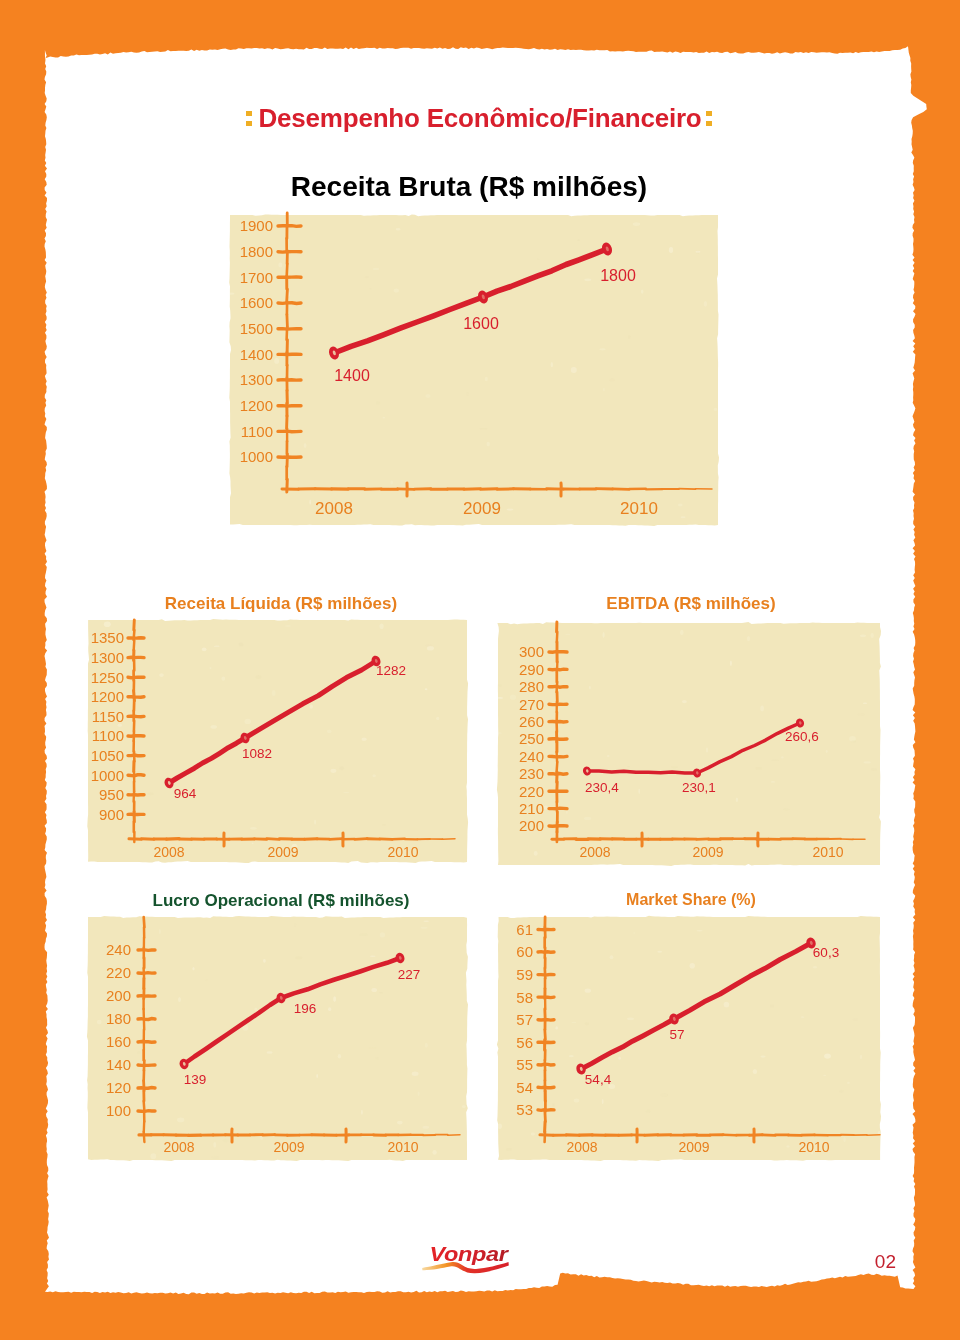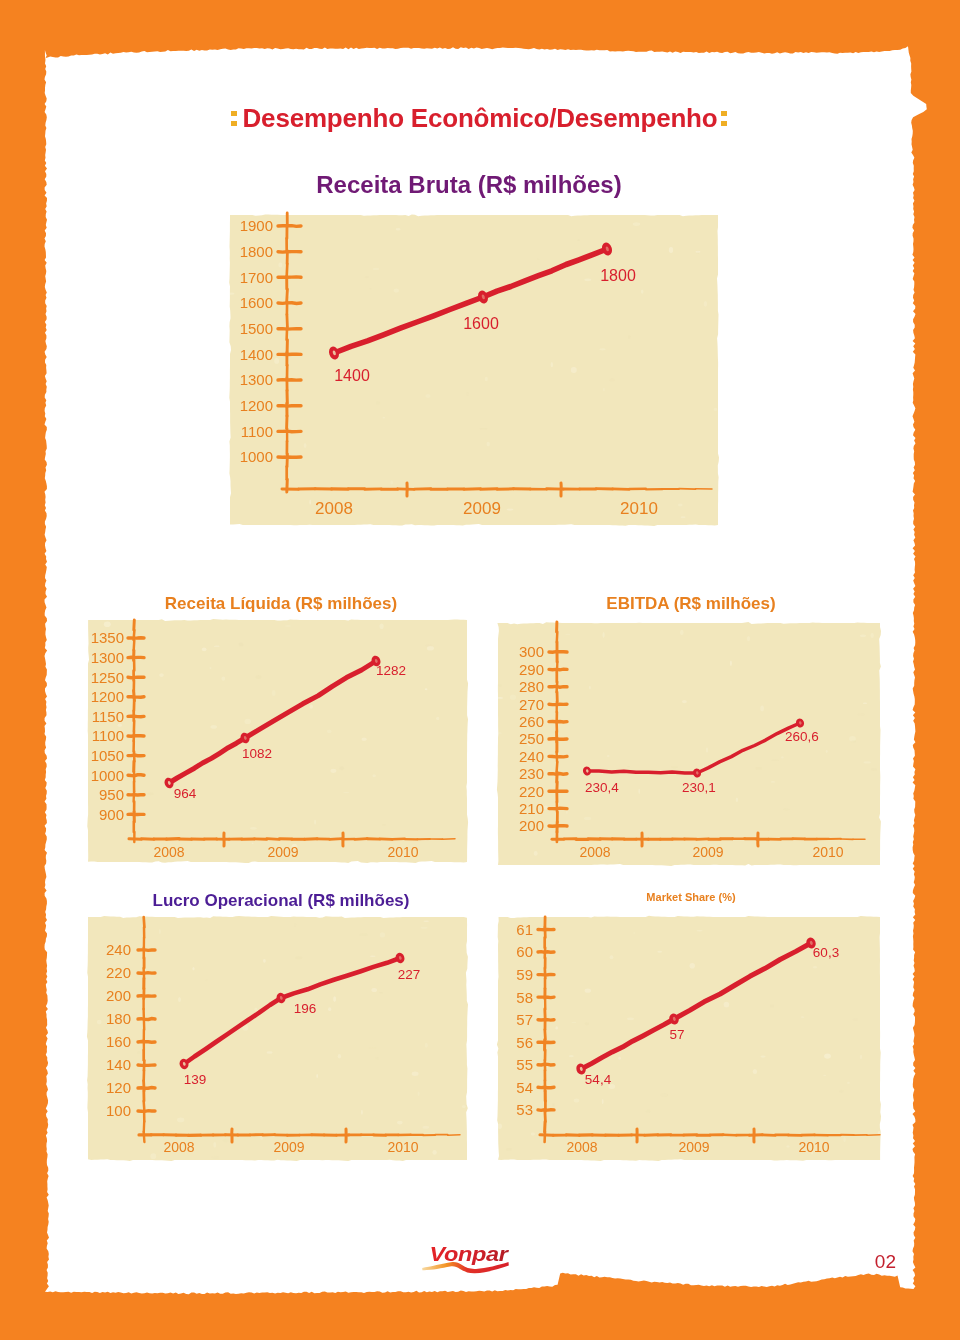--- a/index.html
+++ b/index.html
@@ -23,21 +23,21 @@
 </head>
 <body>
 
 <div class="page">
 
   <svg id="paperSvg" width="960" height="1340">
       <path d="M45.0 58.2L47.6 57.5L50.2 56.5L52.8 57.1L55.5 57.4L58.1 57.5L60.7 55.9L63.3 56.6L65.9 56.8L68.5 56.6L71.2 55.5L73.8 55.6L76.4 54.6L79.0 55.3L81.6 55.0L84.2 55.0L86.8 55.0L89.5 54.7L92.1 54.4L94.7 53.7L97.3 53.8L99.9 54.4L102.5 54.0L105.1 53.3L107.8 54.5L110.4 52.6L113.0 53.8L115.6 53.2L118.2 53.1L120.8 52.7L123.5 52.1L126.1 52.5L128.7 52.3L131.3 51.8L133.9 52.4L136.5 52.8L139.1 52.5L141.8 51.4L144.4 50.9L147.0 52.3L149.6 52.0L152.2 51.7L154.8 51.5L157.5 51.3L160.1 52.1L162.7 51.7L165.3 51.5L167.9 50.0L170.5 51.2L173.1 51.0L175.8 50.9L178.4 50.7L181.0 50.8L183.6 50.8L186.2 51.1L188.8 50.7L191.4 49.4L194.1 50.9L196.7 49.7L199.3 50.8L201.9 50.0L204.5 50.4L207.1 50.6L209.8 49.5L212.4 49.8L215.0 49.4L217.6 50.0L220.2 49.3L222.8 48.8L225.4 48.4L228.1 49.6L230.7 49.9L233.3 49.4L235.9 49.4L238.5 48.2L241.1 48.6L243.8 49.1L246.4 48.2L249.0 48.3L251.6 48.5L254.2 47.9L256.8 48.0L259.4 48.4L262.1 48.3L264.7 49.0L267.3 48.2L269.9 48.5L272.5 49.6L275.1 48.0L277.7 48.6L280.4 49.3L283.0 49.1L285.6 48.4L288.2 48.2L290.8 49.1L293.4 49.2L296.1 48.8L298.7 49.2L301.3 49.2L303.9 49.4L306.5 47.8L309.1 49.1L311.7 49.0L314.4 47.9L317.0 47.9L319.6 48.7L322.2 49.1L324.8 47.6L327.4 49.0L330.1 48.5L332.7 48.6L335.3 48.7L337.9 48.7L340.5 48.5L343.1 48.9L345.7 47.4L348.4 49.2L351.0 47.6L353.6 49.1L356.2 47.7L358.8 48.9L361.4 48.6L364.0 48.3L366.7 47.8L369.3 48.1L371.9 48.0L374.5 47.7L377.1 49.1L379.7 47.8L382.4 48.6L385.0 48.5L387.6 48.0L390.2 48.3L392.8 48.3L395.4 49.0L398.0 48.7L400.7 48.1L403.3 47.7L405.9 47.7L408.5 47.8L411.1 48.7L413.7 48.0L416.4 48.0L419.0 47.9L421.6 48.4L424.2 48.7L426.8 48.2L429.4 48.4L432.0 48.8L434.7 47.7L437.3 48.5L439.9 47.5L442.5 48.8L445.1 48.1L447.7 49.0L450.3 48.8L453.0 47.3L455.6 48.7L458.2 48.9L460.8 47.3L463.4 48.0L466.0 47.5L468.7 48.9L471.3 47.7L473.9 48.6L476.5 47.5L479.1 47.9L481.7 48.9L484.3 48.6L487.0 48.1L489.6 48.5L492.2 49.3L494.8 48.6L497.4 48.0L500.0 47.9L502.7 47.5L505.3 47.7L507.9 47.9L510.5 48.1L513.1 48.0L515.7 47.8L518.3 47.9L521.0 48.2L523.6 48.7L526.2 49.0L528.8 49.2L531.4 48.7L534.0 48.0L536.6 48.9L539.3 49.4L541.9 48.7L544.5 49.6L547.1 49.1L549.7 49.8L552.3 49.5L555.0 48.7L557.6 50.1L560.2 49.3L562.8 49.5L565.4 50.1L568.0 49.3L570.6 50.0L573.3 49.7L575.9 50.1L578.5 49.8L581.1 49.7L583.7 50.3L586.3 50.6L589.0 50.4L591.6 50.2L594.2 50.4L596.8 49.7L599.4 50.2L602.0 50.3L604.6 50.2L607.3 49.9L609.9 51.4L612.5 51.2L615.1 51.5L617.7 51.3L620.3 51.2L622.9 51.4L625.6 51.1L628.2 50.8L630.8 50.9L633.4 51.3L636.0 52.0L638.6 51.8L641.3 51.7L643.9 51.7L646.5 51.8L649.1 50.8L651.7 50.6L654.3 52.1L656.9 51.8L659.6 51.8L662.2 51.5L664.8 52.1L667.4 52.5L670.0 51.6L672.6 52.8L675.3 51.4L677.9 51.9L680.5 53.0L683.1 51.8L685.7 52.0L688.3 52.1L690.9 52.0L693.6 52.4L696.2 52.1L698.8 52.9L701.4 52.8L704.0 52.7L706.6 51.5L709.2 53.0L711.9 51.9L714.5 52.3L717.1 51.8L719.7 52.8L722.3 53.0L724.9 52.0L727.6 51.8L730.2 53.2L732.8 52.7L735.4 52.1L738.0 53.2L740.6 53.5L743.2 53.4L745.9 52.4L748.5 52.0L751.1 52.7L753.7 52.7L756.3 52.6L758.9 52.0L761.6 52.7L764.2 53.4L766.8 53.1L769.4 53.0L772.0 53.7L774.6 53.2L777.2 52.3L779.9 53.4L782.5 52.7L785.1 52.3L787.7 52.7L790.3 53.4L792.9 53.5L795.5 52.0L798.2 52.6L800.8 52.1L803.4 53.1L806.0 52.3L808.6 52.9L811.2 51.9L813.9 52.3L816.5 52.7L819.1 52.5L821.7 52.3L824.3 52.3L826.9 52.6L829.5 52.3L832.2 52.9L834.8 53.4L837.4 53.7L840.0 52.7L842.6 53.1L845.2 52.8L847.9 52.7L850.5 52.5L853.1 53.3L855.7 52.1L858.3 53.0L860.9 52.2L863.5 51.9L866.2 52.1L868.8 52.1L871.4 51.5L874.0 52.3L876.6 51.6L879.2 52.1L881.8 51.6L884.5 51.0L887.1 51.0L889.7 51.1L892.3 50.3L894.9 50.0L897.5 50.1L900.2 49.8L902.8 48.5L905.4 48.0L908.0 46.3L908.8 52.7L909.6 55.4L910.4 58.1L910.3 60.8L911.2 63.5L911.1 66.2L911.2 68.9L911.4 71.5L910.4 74.2L910.7 76.9L911.4 79.6L910.8 82.3L911.3 85.0L911.1 87.7L910.8 90.4L910.8 93.1L913.3 95.8L917.6 98.5L921.9 101.2L926.2 103.9L926.4 106.6L926.8 109.3L923.3 112.0L918.2 114.6L913.1 117.3L911.6 120.0L911.2 122.7L911.9 125.4L912.2 128.1L912.8 130.8L912.7 133.5L912.3 136.2L911.5 138.9L911.7 141.6L911.5 144.3L912.1 147.0L912.7 149.7L911.3 152.4L913.0 155.0L914.4 157.7L913.1 160.4L912.8 163.1L913.8 165.8L913.7 168.5L913.8 171.2L912.8 173.9L914.1 176.6L913.1 179.3L913.5 182.0L912.6 184.7L913.9 187.4L914.6 190.1L913.0 192.8L913.7 195.4L913.1 198.1L914.4 200.8L912.9 203.5L913.5 206.2L913.2 208.9L914.1 211.6L913.3 214.3L914.5 217.0L914.0 219.7L914.4 222.4L912.8 225.1L912.4 227.8L914.1 230.5L912.7 233.2L912.6 235.8L913.5 238.5L913.5 241.2L913.0 243.9L913.3 246.6L913.5 249.3L913.3 252.0L912.4 254.7L914.5 257.4L912.6 260.1L914.6 262.8L912.8 265.5L914.2 268.2L912.7 270.9L914.4 273.6L913.5 276.3L912.7 278.9L914.3 281.6L914.3 284.3L914.1 287.0L913.5 289.7L914.6 292.4L913.2 295.1L913.0 297.8L914.2 300.5L912.8 303.2L915.3 305.9L915.2 308.6L913.0 311.3L915.5 314.0L914.5 316.7L913.1 319.3L913.1 322.0L914.7 324.7L914.7 327.4L913.1 330.1L913.4 332.8L914.3 335.5L914.9 338.2L912.6 340.9L915.3 343.6L913.2 346.3L914.9 349.0L912.8 351.7L915.4 354.4L915.1 357.1L914.9 359.8L914.7 362.4L914.1 365.1L913.3 367.8L915.0 370.5L912.6 373.2L913.5 375.9L914.3 378.6L913.5 381.3L912.9 384.0L913.3 386.7L912.9 389.4L913.3 392.1L913.3 394.8L913.1 397.5L913.3 400.2L912.7 402.8L914.1 405.5L915.4 408.2L914.6 410.9L913.6 413.6L912.5 416.3L913.5 419.0L914.4 421.7L913.0 424.4L913.5 427.1L915.3 429.8L913.7 432.5L913.0 435.2L915.5 437.9L914.1 440.6L915.5 443.2L913.8 445.9L913.4 448.6L914.2 451.3L913.7 454.0L913.7 456.7L913.8 459.4L914.8 462.1L915.0 464.8L913.6 467.5L914.8 470.2L912.9 472.9L914.1 475.6L913.5 478.3L915.1 481.0L913.8 483.6L913.5 486.3L913.1 489.0L912.6 491.7L915.0 494.4L913.1 497.1L913.2 499.8L914.5 502.5L914.0 505.2L914.2 507.9L913.0 510.6L913.7 513.3L913.5 516.0L914.0 518.7L913.2 521.4L913.2 524.1L915.2 526.7L913.4 529.4L914.7 532.1L914.1 534.8L915.3 537.5L913.4 540.2L914.5 542.9L915.1 545.6L912.6 548.3L914.9 551.0L913.1 553.7L915.5 556.4L914.0 559.1L915.0 561.8L915.1 564.5L914.8 567.1L914.6 569.8L915.0 572.5L913.2 575.2L914.8 577.9L913.2 580.6L914.2 583.3L915.4 586.0L913.1 588.7L914.7 591.4L913.4 594.1L915.2 596.8L913.4 599.5L913.4 602.2L915.1 604.9L914.2 607.6L914.0 610.2L912.8 612.9L913.5 615.6L913.9 618.3L913.8 621.0L914.3 623.7L913.4 626.4L914.5 629.1L912.7 631.8L914.1 634.5L914.8 637.2L915.2 639.9L915.3 642.6L915.1 645.3L913.6 648.0L914.5 650.6L913.4 653.3L913.1 656.0L914.0 658.7L913.0 661.4L913.7 664.1L914.2 666.8L915.0 669.5L913.3 672.2L914.2 674.9L915.0 677.6L914.4 680.3L914.2 683.0L914.2 685.7L912.7 688.4L913.1 691.0L913.6 693.7L914.4 696.4L914.8 699.1L914.8 701.8L914.7 704.5L913.4 707.2L912.6 709.9L915.3 712.6L912.9 715.3L914.9 718.0L913.2 720.7L914.7 723.4L915.0 726.1L915.2 728.8L915.4 731.5L914.8 734.1L914.3 736.8L913.9 739.5L915.4 742.2L912.8 744.9L913.2 747.6L914.5 750.3L914.7 753.0L914.9 755.7L913.0 758.4L913.9 761.1L913.4 763.8L913.0 766.5L915.4 769.2L914.4 771.9L914.8 774.5L912.9 777.2L914.6 779.9L912.6 782.6L915.3 785.3L914.8 788.0L914.3 790.7L913.2 793.4L913.8 796.1L913.4 798.8L915.3 801.5L915.2 804.2L915.1 806.9L914.2 809.6L914.4 812.3L915.3 814.9L914.6 817.6L913.9 820.3L914.5 823.0L913.0 825.7L914.1 828.4L914.3 831.1L913.8 833.8L913.2 836.5L913.9 839.2L912.8 841.9L913.3 844.6L912.6 847.3L912.7 850.0L913.2 852.7L914.7 855.4L914.3 858.0L914.1 860.7L912.7 863.4L914.6 866.1L912.8 868.8L914.7 871.5L913.9 874.2L914.8 876.9L914.5 879.6L913.7 882.3L915.1 885.0L913.8 887.7L912.9 890.4L912.8 893.1L915.3 895.8L914.4 898.4L913.1 901.1L914.0 903.8L913.2 906.5L914.9 909.2L914.6 911.9L915.3 914.6L912.9 917.3L915.2 920.0L913.2 922.7L913.8 925.4L913.6 928.1L913.0 930.8L913.5 933.5L912.9 936.2L913.2 938.8L913.4 941.5L913.3 944.2L913.4 946.9L913.1 949.6L915.1 952.3L914.1 955.0L914.1 957.7L913.7 960.4L914.5 963.1L913.5 965.8L914.4 968.5L914.8 971.2L912.6 973.9L914.5 976.6L912.7 979.3L914.1 981.9L913.7 984.6L913.2 987.3L914.5 990.0L913.2 992.7L912.7 995.4L914.4 998.1L913.4 1000.8L912.8 1003.5L912.6 1006.2L914.4 1008.9L914.7 1011.6L913.3 1014.3L915.0 1017.0L915.0 1019.7L914.9 1022.3L914.6 1025.0L912.9 1027.7L913.6 1030.4L914.2 1033.1L914.5 1035.8L913.9 1038.5L913.5 1041.2L914.2 1043.9L912.6 1046.6L913.5 1049.3L913.3 1052.0L913.8 1054.7L914.5 1057.4L915.0 1060.1L913.2 1062.7L913.2 1065.4L915.4 1068.1L913.4 1070.8L915.4 1073.5L914.0 1076.2L913.2 1078.9L913.1 1081.6L912.8 1084.3L912.9 1087.0L914.4 1089.7L913.5 1092.4L913.0 1095.1L913.3 1097.8L913.9 1100.5L912.9 1103.1L913.1 1105.8L913.4 1108.5L915.3 1111.2L912.5 1113.9L914.4 1116.6L915.3 1119.3L915.4 1122.0L912.5 1124.7L913.5 1127.4L913.2 1130.1L912.7 1132.8L913.4 1135.5L913.0 1138.2L915.0 1140.9L912.8 1143.6L915.0 1146.2L912.5 1148.9L913.1 1151.6L915.1 1154.3L914.4 1157.0L914.5 1159.7L914.5 1162.4L914.3 1165.1L914.0 1167.8L914.1 1170.5L914.0 1173.2L912.6 1175.9L914.2 1178.6L913.6 1181.3L915.3 1184.0L914.0 1186.6L915.0 1189.3L915.0 1192.0L914.9 1194.7L913.9 1197.4L914.2 1200.1L914.9 1202.8L915.0 1205.5L913.4 1208.2L914.4 1210.9L913.5 1213.6L913.5 1216.3L915.3 1219.0L914.8 1221.7L913.2 1224.4L915.3 1227.0L914.9 1229.7L913.5 1232.4L913.8 1235.1L915.3 1237.8L913.7 1240.5L914.2 1243.2L914.1 1245.9L913.0 1248.6L912.5 1251.3L914.0 1254.0L913.3 1256.7L913.5 1259.4L912.9 1262.1L914.0 1264.8L915.4 1267.5L912.6 1270.1L914.4 1272.8L915.1 1275.5L913.3 1278.2L914.2 1280.9L912.8 1283.6L915.4 1286.3L913.5 1289.0L908.0 1288.5L905.4 1288.5L902.8 1287.4L900.2 1287.3L897.5 1275.6L894.9 1276.7L892.3 1276.2L889.7 1275.7L887.1 1275.7L884.5 1275.3L881.8 1275.7L879.2 1274.5L876.6 1273.7L874.0 1275.0L871.4 1274.7L868.8 1273.6L866.2 1274.1L863.5 1275.1L860.9 1274.2L858.3 1274.9L855.7 1275.9L853.1 1276.2L850.5 1276.6L847.9 1276.8L845.2 1276.0L842.6 1277.4L840.0 1276.7L837.4 1277.5L834.8 1278.3L832.2 1277.6L829.5 1278.3L826.9 1278.6L824.3 1279.2L821.7 1279.5L819.1 1280.6L816.5 1281.3L813.9 1281.5L811.2 1281.8L808.6 1280.7L806.0 1281.6L803.4 1281.7L800.8 1282.6L798.2 1282.3L795.5 1282.9L792.9 1283.8L790.3 1284.4L787.7 1284.9L785.1 1283.8L782.5 1284.9L779.9 1285.7L777.2 1285.2L774.6 1286.5L772.0 1285.7L769.4 1286.3L766.8 1287.0L764.2 1286.4L761.6 1286.1L758.9 1287.0L756.3 1286.5L753.7 1286.6L751.1 1287.0L748.5 1286.5L745.9 1285.7L743.2 1285.8L740.6 1285.9L738.0 1286.8L735.4 1285.9L732.8 1286.3L730.2 1286.7L727.6 1285.5L724.9 1286.7L722.3 1285.4L719.7 1285.6L717.1 1285.4L714.5 1286.3L711.9 1285.2L709.2 1286.2L706.6 1285.5L704.0 1285.9L701.4 1285.4L698.8 1284.8L696.2 1284.9L693.6 1285.3L690.9 1285.2L688.3 1283.8L685.7 1283.8L683.1 1284.8L680.5 1283.6L677.9 1283.0L675.3 1283.6L672.6 1283.6L670.0 1282.6L667.4 1283.0L664.8 1282.8L662.2 1281.9L659.6 1282.5L656.9 1282.1L654.3 1281.7L651.7 1282.5L649.1 1281.8L646.5 1280.9L643.9 1280.5L641.3 1281.0L638.6 1281.4L636.0 1280.9L633.4 1280.8L630.8 1279.7L628.2 1279.5L625.6 1279.4L622.9 1278.9L620.3 1278.4L617.7 1278.2L615.1 1278.4L612.5 1278.0L609.9 1277.3L607.3 1277.3L604.6 1276.8L602.0 1277.2L599.4 1277.6L596.8 1276.0L594.2 1277.2L591.6 1275.7L589.0 1275.9L586.3 1274.9L583.7 1275.6L581.1 1274.3L578.5 1275.8L575.9 1274.3L573.3 1274.2L570.6 1274.5L568.0 1273.2L565.4 1273.4L562.8 1272.7L560.2 1273.6L557.6 1284.7L555.0 1285.1L552.3 1286.7L549.7 1286.6L547.1 1286.1L544.5 1286.4L541.9 1286.6L539.3 1288.0L536.6 1287.8L534.0 1287.2L531.4 1287.9L528.8 1288.0L526.2 1288.9L523.6 1289.0L521.0 1289.2L518.3 1289.3L515.7 1288.9L513.1 1290.2L510.5 1290.0L507.9 1290.4L505.3 1290.1L502.7 1291.1L500.0 1291.0L497.4 1291.2L494.8 1290.3L492.2 1291.4L489.6 1290.5L487.0 1290.6L484.3 1291.5L481.7 1291.0L479.1 1290.8L476.5 1291.3L473.9 1291.5L471.3 1291.4L468.7 1291.3L466.0 1291.9L463.4 1291.1L460.8 1290.6L458.2 1291.8L455.6 1291.9L453.0 1291.0L450.3 1291.4L447.7 1291.9L445.1 1290.7L442.5 1291.2L439.9 1291.2L437.3 1292.3L434.7 1291.0L432.0 1291.9L429.4 1291.6L426.8 1292.2L424.2 1291.1L421.6 1292.2L419.0 1292.5L416.4 1290.7L413.7 1292.1L411.1 1292.4L408.5 1291.7L405.9 1292.2L403.3 1292.2L400.7 1291.2L398.0 1291.2L395.4 1292.1L392.8 1292.0L390.2 1292.4L387.6 1291.3L385.0 1292.5L382.4 1292.8L379.7 1291.6L377.1 1291.3L374.5 1292.0L371.9 1292.0L369.3 1291.7L366.7 1291.9L364.0 1292.9L361.4 1292.2L358.8 1292.2L356.2 1292.0L353.6 1292.0L351.0 1292.2L348.4 1292.8L345.7 1291.6L343.1 1291.9L340.5 1292.3L337.9 1291.7L335.3 1292.9L332.7 1292.3L330.1 1292.5L327.4 1292.5L324.8 1291.6L322.2 1291.7L319.6 1292.9L317.0 1293.1L314.4 1293.2L311.7 1291.8L309.1 1293.1L306.5 1291.8L303.9 1291.7L301.3 1293.0L298.7 1292.7L296.1 1293.2L293.4 1293.0L290.8 1292.3L288.2 1293.3L285.6 1292.8L283.0 1292.3L280.4 1293.0L277.7 1292.7L275.1 1293.5L272.5 1292.8L269.9 1293.0L267.3 1292.3L264.7 1292.6L262.1 1292.4L259.4 1292.9L256.8 1292.5L254.2 1293.4L251.6 1292.5L249.0 1292.3L246.4 1292.8L243.8 1293.6L241.1 1293.2L238.5 1293.8L235.9 1293.9L233.3 1293.5L230.7 1293.7L228.1 1292.3L225.4 1292.6L222.8 1293.7L220.2 1293.8L217.6 1292.6L215.0 1293.4L212.4 1293.2L209.8 1293.4L207.1 1292.5L204.5 1294.1L201.9 1293.9L199.3 1293.1L196.7 1293.7L194.1 1292.6L191.4 1292.5L188.8 1294.2L186.2 1293.9L183.6 1292.8L181.0 1293.5L178.4 1294.1L175.8 1292.4L173.1 1293.5L170.5 1292.5L167.9 1293.2L165.3 1293.5L162.7 1292.7L160.1 1292.7L157.5 1293.2L154.8 1293.0L152.2 1293.6L149.6 1293.2L147.0 1292.6L144.4 1293.2L141.8 1293.4L139.1 1293.1L136.5 1292.3L133.9 1292.7L131.3 1293.5L128.7 1292.3L126.1 1292.9L123.5 1293.3L120.8 1292.4L118.2 1292.0L115.6 1292.7L113.0 1292.2L110.4 1293.1L107.8 1291.8L105.1 1292.4L102.5 1291.9L99.9 1293.0L97.3 1292.1L94.7 1291.7L92.1 1292.9L89.5 1292.0L86.8 1291.9L84.2 1291.7L81.6 1292.3L79.0 1292.0L76.4 1292.0L73.8 1291.7L71.2 1292.7L68.5 1291.8L65.9 1292.1L63.3 1292.3L60.7 1292.3L58.1 1292.1L55.5 1291.3L52.8 1292.3L50.2 1291.6L47.6 1291.9L45.0 1291.7L48.9 1286.3L46.9 1283.6L48.2 1280.9L47.1 1278.2L47.6 1275.5L47.7 1272.8L46.6 1270.1L47.9 1267.5L47.9 1264.8L47.1 1262.1L49.0 1259.4L48.4 1256.7L48.8 1254.0L48.3 1251.3L46.6 1248.6L46.9 1245.9L47.7 1243.2L46.8 1240.5L49.0 1237.8L48.0 1235.1L47.0 1232.4L47.5 1229.7L47.6 1227.0L48.3 1224.4L48.7 1221.7L48.1 1219.0L48.6 1216.3L48.8 1213.6L47.7 1210.9L48.2 1208.2L48.7 1205.5L48.2 1202.8L47.6 1200.1L46.6 1197.4L48.8 1194.7L47.1 1192.0L47.6 1189.3L47.4 1186.6L47.4 1184.0L47.2 1181.3L47.8 1178.6L48.6 1175.9L47.1 1173.2L48.3 1170.5L48.2 1167.8L47.0 1165.1L46.8 1162.4L46.9 1159.7L47.4 1157.0L47.6 1154.3L46.5 1151.6L46.8 1148.9L46.4 1146.2L46.5 1143.6L47.1 1140.9L46.8 1138.2L45.9 1135.5L47.6 1132.8L46.6 1130.1L47.7 1127.4L48.2 1124.7L47.6 1122.0L47.8 1119.3L46.3 1116.6L46.0 1113.9L47.7 1111.2L45.8 1108.5L47.1 1105.8L47.9 1103.2L48.1 1100.5L47.4 1097.8L46.6 1095.1L46.6 1092.4L48.0 1089.7L47.3 1087.0L46.2 1084.3L46.8 1081.6L46.7 1078.9L46.3 1076.2L47.9 1073.5L47.3 1070.8L45.9 1068.1L47.5 1065.4L48.1 1062.7L47.2 1060.1L47.3 1057.4L45.8 1054.7L46.9 1052.0L46.8 1049.3L47.1 1046.6L45.8 1043.9L46.6 1041.2L47.6 1038.5L46.0 1035.8L48.0 1033.1L47.4 1030.4L46.0 1027.7L47.2 1025.0L47.1 1022.3L47.1 1019.7L46.5 1017.0L46.5 1014.3L45.8 1011.6L47.9 1008.9L45.9 1006.2L47.2 1003.5L47.7 1000.8L47.5 998.1L47.4 995.4L46.2 992.7L46.8 990.0L46.2 987.3L45.8 984.6L47.4 981.9L46.1 979.3L47.3 976.6L46.2 973.9L47.1 971.2L46.6 968.5L47.1 965.8L46.6 963.1L46.3 960.4L46.8 957.7L47.0 955.0L47.1 952.3L44.8 949.6L44.5 946.9L44.7 944.2L45.7 941.5L45.9 938.8L46.9 936.2L47.0 933.5L45.0 930.8L45.7 928.1L46.1 925.4L45.0 922.7L47.0 920.0L45.6 917.3L46.1 914.6L45.2 911.9L46.1 909.2L46.3 906.5L46.9 903.8L46.9 901.1L46.4 898.4L44.7 895.8L44.6 893.1L46.6 890.4L44.6 887.7L45.4 885.0L45.0 882.3L45.4 879.6L46.4 876.9L46.0 874.2L45.4 871.5L44.8 868.8L44.5 866.1L46.1 863.4L46.3 860.7L45.8 858.0L45.9 855.4L47.0 852.7L44.6 850.0L45.3 847.3L45.4 844.6L46.1 841.9L46.8 839.2L46.7 836.5L45.1 833.8L46.0 831.1L46.1 828.4L44.6 825.7L46.9 823.0L46.7 820.3L45.9 817.6L46.5 814.9L44.9 812.3L46.5 809.6L46.6 806.9L46.5 804.2L44.6 801.5L46.4 798.8L46.0 796.1L46.7 793.4L46.8 790.7L45.3 788.0L46.4 785.3L46.7 782.6L44.8 779.9L45.7 777.2L45.7 774.5L46.1 771.9L45.7 769.2L46.7 766.5L46.5 763.8L45.0 761.1L47.0 758.4L46.6 755.7L44.8 753.0L44.6 750.3L46.1 747.6L45.3 744.9L45.2 742.2L45.9 739.5L46.2 736.8L44.5 734.1L45.0 731.4L44.9 728.8L44.5 726.1L46.4 723.4L44.6 720.7L44.6 718.0L46.5 715.3L46.4 712.6L45.9 709.9L46.5 707.2L46.0 704.5L46.4 701.8L45.1 699.1L47.0 696.4L45.8 693.7L45.0 691.0L45.0 688.4L46.9 685.7L46.8 683.0L45.0 680.3L45.7 677.6L46.7 674.9L46.8 672.2L46.9 669.5L45.4 666.8L46.0 664.1L45.6 661.4L45.1 658.7L44.5 656.0L45.3 653.3L47.1 650.6L44.8 648.0L45.4 645.3L45.3 642.6L46.8 639.9L46.0 637.2L45.4 634.5L45.5 631.8L46.0 629.1L45.4 626.4L45.1 623.7L47.0 621.0L46.8 618.3L44.7 615.6L44.7 612.9L45.2 610.2L46.5 607.5L45.6 604.9L44.6 602.2L44.5 599.5L47.0 596.8L45.5 594.1L45.6 591.4L46.6 588.7L45.0 586.0L45.3 583.3L46.4 580.6L45.0 577.9L45.2 575.2L45.9 572.5L46.4 569.8L46.8 567.1L45.2 564.5L47.0 561.8L46.0 559.1L46.2 556.4L44.6 553.7L46.4 551.0L45.5 548.3L45.0 545.6L45.1 542.9L46.5 540.2L45.5 537.5L44.6 534.8L45.2 532.1L45.5 529.4L46.1 526.7L44.9 524.1L44.9 521.4L46.1 518.7L46.7 516.0L46.5 513.3L44.9 510.6L46.0 507.9L44.8 505.2L45.6 502.5L45.2 499.8L45.6 497.1L45.3 494.4L44.5 491.7L46.9 489.0L46.9 486.3L46.4 483.6L45.8 481.0L44.8 478.3L45.2 475.6L45.3 472.9L46.2 470.2L45.5 467.5L46.9 464.8L46.5 462.1L44.7 459.4L45.2 456.7L45.8 454.0L45.5 451.3L46.8 448.6L46.7 445.9L46.4 443.2L46.1 440.6L45.1 437.9L45.4 435.2L45.8 432.5L46.8 429.8L46.8 427.1L44.5 424.4L45.3 421.7L46.4 419.0L44.8 416.3L45.3 413.6L44.6 410.9L44.8 408.2L46.2 405.5L45.4 402.8L46.3 400.2L44.7 397.5L44.9 394.8L46.4 392.1L46.3 389.4L46.8 386.7L45.6 384.0L46.7 381.3L45.6 378.6L44.9 375.9L46.6 373.2L46.4 370.5L46.1 367.8L46.3 365.1L45.0 362.4L45.1 359.8L46.7 357.1L45.3 354.4L44.6 351.7L46.4 349.0L46.8 346.3L45.9 343.6L45.4 340.9L46.4 338.2L46.4 335.5L45.0 332.8L46.7 330.1L45.7 327.4L46.4 324.7L44.9 322.0L46.6 319.3L46.6 316.7L45.5 314.0L46.5 311.3L46.1 308.6L46.7 305.9L45.2 303.2L45.2 300.5L46.5 297.8L45.6 295.1L46.8 292.4L45.6 289.7L44.8 287.0L45.2 284.3L46.1 281.6L45.7 278.9L45.2 276.3L46.0 273.6L46.3 270.9L45.6 268.2L45.2 265.5L46.7 262.8L44.6 260.1L46.0 257.4L45.9 254.7L45.8 252.0L45.3 249.3L44.5 246.6L44.7 243.9L45.8 241.2L44.5 238.5L45.9 235.9L46.0 233.2L44.7 230.5L46.7 227.8L45.8 225.1L46.3 222.4L47.0 219.7L45.7 217.0L45.8 214.3L46.6 211.6L45.2 208.9L46.7 206.2L46.1 203.5L46.9 200.8L47.0 198.1L44.6 195.4L46.5 192.8L44.7 190.1L44.6 187.4L46.7 184.7L46.3 182.0L44.7 179.3L46.3 176.6L46.3 173.9L45.0 171.2L47.0 168.5L44.9 165.8L46.3 163.1L44.8 160.4L45.5 157.7L45.2 155.0L45.6 152.4L46.0 149.7L45.2 147.0L46.3 144.3L46.1 141.6L45.8 138.9L45.0 136.2L45.3 133.5L45.5 130.8L46.4 128.1L45.3 125.4L45.6 122.7L46.4 120.0L46.8 117.3L46.3 114.6L44.6 112.0L45.5 109.3L46.3 106.6L44.6 103.9L46.3 101.2L46.7 98.5L45.6 95.8L44.7 93.1L45.0 90.4L45.0 87.7L45.3 85.0L46.1 82.3L44.5 79.6L44.9 76.9L46.1 74.2L46.3 71.5L45.2 68.9L46.2 66.2L45.0 63.5L45.4 60.8L45.5 58.1L46.7 55.4L45.7 52.7L44.9 50.0Z" fill="#ffffff"></path>
     </svg>
 
   <div class="title">
-    <span class="sqcolon"><i></i><i></i></span><span>Desempenho Econômico/Desempenho</span><span class="sqcolon"><i></i><i></i></span>
+    <span class="sqcolon"><i></i><i></i></span><span>Desempenho Econômico/Financeiro</span><span class="sqcolon"><i></i><i></i></span>
   </div>
 
   <div id="charts">
       <div class="panel" style="position: absolute; left: 0px; top: 0px; width: 960px; height: 1340px;">
         <svg width="502" height="324" style="position:absolute;left:223px;top:208px">
           <path d="M7 7L10.2 7.0L13.4 7.0L16.6 7.0L19.8 7.0L22.9 7.0L26.1 7.0L29.3 7.0L32.5 7.7L35.7 7.5L38.9 7.3L42.1 6.4L45.3 6.6L48.5 6.7L51.7 6.8L54.8 6.8L58.0 6.9L61.2 6.9L64.4 6.9L67.6 7.0L70.8 7.0L74.0 7.0L77.2 7.0L80.4 7.0L83.5 7.0L86.7 7.0L89.9 7.0L93.1 7.0L96.3 7.0L99.5 7.0L102.7 7.0L105.9 7.0L109.1 7.0L112.3 7.0L115.4 7.0L118.6 7.0L121.8 7.0L125.0 7.0L128.2 7.0L131.4 7.0L134.6 6.9L137.8 6.9L141.0 7.8L144.2 7.6L147.3 7.4L150.5 7.3L153.7 7.2L156.9 7.1L160.1 7.1L163.3 7.1L166.5 7.0L169.7 7.0L172.9 7.0L176.0 7.3L179.2 7.2L182.4 7.1L185.6 7.9L188.8 6.5L192.0 6.7L195.2 8.2L198.4 7.8L201.6 7.6L204.8 7.4L207.9 7.3L211.1 7.2L214.3 7.1L217.5 7.1L220.7 7.1L223.9 7.0L227.1 7.0L230.3 7.0L233.5 7.0L236.6 7.0L239.8 7.0L243.0 7.0L246.2 7.0L249.4 7.0L252.6 7.0L255.8 7.0L259.0 7.0L262.2 7.1L265.4 7.0L268.5 7.0L271.7 7.0L274.9 7.0L278.1 7.0L281.3 7.0L284.5 7.0L287.7 7.0L290.9 7.0L294.1 7.0L297.2 7.0L300.4 7.0L303.6 7.0L306.8 7.0L310.0 7.0L313.2 7.0L316.4 7.0L319.6 7.0L322.8 7.0L326.0 7.0L329.1 7.0L332.3 7.0L335.5 7.0L338.7 7.0L341.9 7.0L345.1 7.0L348.3 8.2L351.5 7.8L354.7 7.6L357.8 7.4L361.0 7.3L364.2 7.2L367.4 7.1L370.6 7.1L373.8 7.1L377.0 7.0L380.2 7.0L383.4 7.0L386.6 7.0L389.7 7.0L392.9 7.0L396.1 7.0L399.3 7.0L402.5 7.0L405.7 7.0L408.9 7.0L412.1 7.0L415.3 7.0L418.5 7.0L421.6 7.0L424.8 7.3L428.0 7.5L431.2 7.4L434.4 6.9L437.6 6.9L440.8 6.9L444.0 7.0L447.2 7.0L450.3 7.0L453.5 7.0L456.7 7.0L459.9 8.2L463.1 7.8L466.3 7.6L469.5 7.4L472.7 7.3L475.9 7.2L479.1 7.1L482.2 7.1L485.4 7.1L488.6 7.0L491.8 7.1L495.0 7.1L495.0 11.0L495.0 14.9L495.0 18.9L494.5 22.9L494.7 26.9L494.8 30.8L494.8 34.8L494.9 38.8L494.9 42.8L494.9 46.7L495.0 50.7L495.0 54.7L495.0 58.7L495.0 62.6L495.0 66.6L494.0 70.6L494.3 74.6L494.5 78.5L494.6 82.5L494.8 86.5L494.8 90.5L494.9 94.4L494.9 98.4L494.9 102.4L495.5 106.4L495.4 110.3L495.3 114.3L495.2 118.3L495.1 122.3L495.1 126.2L494.1 130.2L494.4 134.2L494.6 138.2L494.7 142.1L494.8 146.1L494.9 150.1L495.1 154.1L495.1 158.0L495.0 162.0L495.0 166.0L495.0 169.9L495.0 173.9L495.0 177.9L495.0 181.9L495.0 185.8L495.0 189.8L495.0 193.8L495.0 197.8L495.0 201.7L495.0 205.7L495.0 209.7L495.0 213.7L495.0 217.6L495.0 221.6L495.0 225.6L495.0 229.6L495.0 233.5L495.0 237.5L495.0 241.5L495.0 245.5L496.0 249.4L495.7 253.4L494.8 257.4L494.9 261.4L494.9 265.3L495.6 269.3L495.3 273.3L495.2 277.3L495.2 281.2L495.1 285.2L495.1 289.2L495.1 293.2L495.0 297.1L495.0 301.1L495.0 305.1L495.0 309.1L495.0 313.0L495.0 317.0L491.8 317.4L488.6 317.3L485.4 317.2L482.2 317.1L479.1 316.9L475.9 317.0L472.7 316.6L469.5 316.7L466.3 316.8L463.1 316.9L459.9 316.9L456.7 316.9L453.5 317.0L450.3 317.0L447.2 317.0L444.0 317.0L440.8 317.0L437.6 317.0L434.4 317.0L431.2 318.1L428.0 317.7L424.8 317.5L421.6 317.4L418.5 317.3L415.3 317.2L412.1 317.1L408.9 317.1L405.7 317.1L402.5 317.8L399.3 317.5L396.1 317.4L392.9 317.3L389.7 317.2L386.6 317.1L383.4 317.1L380.2 317.1L377.0 317.0L373.8 317.0L370.6 317.0L367.4 317.0L364.2 317.0L361.0 317.0L357.8 317.0L354.7 317.0L351.5 317.0L348.3 316.3L345.1 316.5L341.9 316.7L338.7 316.8L335.5 316.8L332.3 316.9L329.1 316.9L326.0 316.9L322.8 317.0L319.6 317.0L316.4 317.0L313.2 317.0L310.0 317.0L306.8 317.0L303.6 317.0L300.4 317.0L297.2 317.0L294.1 317.0L290.9 317.0L287.7 317.0L284.5 317.0L281.3 317.0L278.1 317.0L274.9 317.0L271.7 317.0L268.5 317.0L265.4 317.0L262.2 317.0L259.0 317.0L255.8 316.1L252.6 316.3L249.4 316.5L246.2 316.7L243.0 316.8L239.8 317.4L236.6 317.3L233.5 317.2L230.3 317.1L227.1 317.1L223.9 317.1L220.7 317.0L217.5 317.0L214.3 317.0L211.1 317.6L207.9 317.4L204.8 317.3L201.6 317.2L198.4 317.1L195.2 317.1L192.0 317.2L188.8 316.2L185.6 316.4L182.4 316.6L179.2 317.6L176.0 317.4L172.9 317.3L169.7 317.2L166.5 317.1L163.3 317.1L160.1 317.1L156.9 317.0L153.7 317.0L150.5 317.0L147.3 316.2L144.2 316.4L141.0 316.6L137.8 316.7L134.6 316.8L131.4 316.9L128.2 316.9L125.0 316.9L121.8 317.0L118.6 317.0L115.4 317.0L112.3 317.0L109.1 317.0L105.9 317.0L102.7 317.0L99.5 317.0L96.3 317.0L93.1 317.0L89.9 317.0L86.7 316.8L83.5 316.9L80.4 316.9L77.2 316.9L74.0 317.3L70.8 317.2L67.6 317.1L64.4 317.1L61.2 317.1L58.0 316.9L54.8 316.9L51.7 316.9L48.5 317.0L45.3 317.0L42.1 317.0L38.9 317.0L35.7 317.0L32.5 317.0L29.3 317.0L26.1 317.0L22.9 317.0L19.8 317.0L16.6 315.9L13.4 316.2L10.2 316.5L7.0 316.6L7.0 313.0L7.0 309.1L7.0 305.1L7.0 301.1L7.0 297.1L7.0 293.2L7.0 289.2L8.0 285.2L7.7 281.2L7.5 277.3L7.5 273.3L7.1 269.3L6.4 265.3L6.6 261.4L6.7 257.4L6.8 253.4L6.9 249.4L6.9 245.5L6.8 241.5L6.8 237.5L6.4 233.5L7.6 229.6L7.4 225.6L7.3 221.6L7.2 217.6L7.1 213.7L7.1 209.7L7.1 205.7L7.0 201.7L7.0 197.8L7.0 193.8L6.3 189.8L6.5 185.8L6.7 181.9L6.8 177.9L6.8 173.9L6.9 169.9L6.9 166.0L6.9 162.0L7.0 158.0L7.0 154.1L7.0 150.1L7.0 146.1L8.0 142.1L7.7 138.2L6.4 134.2L6.5 130.2L6.6 126.2L6.7 122.3L6.4 118.3L6.6 114.3L7.5 110.3L7.4 106.4L7.2 102.4L6.7 98.4L6.8 94.4L6.9 90.5L6.9 86.5L6.9 82.5L7.0 78.5L6.2 74.6L6.5 70.6L6.6 66.6L6.7 62.6L6.8 58.7L6.9 54.7L6.7 50.7L6.8 46.7L6.8 42.8L6.5 38.8L6.6 34.8L6.7 30.8L6.8 26.9L6.9 22.9L6.9 18.9L6.9 14.9L7.0 11.0L7.0 7.0Z" fill="#F2E7BC"></path>
           <clipPath id="clip0">
             <path d="M7 7L10.2 7.0L13.4 7.0L16.6 7.0L19.8 7.0L22.9 7.0L26.1 7.0L29.3 7.0L32.5 7.7L35.7 7.5L38.9 7.3L42.1 6.4L45.3 6.6L48.5 6.7L51.7 6.8L54.8 6.8L58.0 6.9L61.2 6.9L64.4 6.9L67.6 7.0L70.8 7.0L74.0 7.0L77.2 7.0L80.4 7.0L83.5 7.0L86.7 7.0L89.9 7.0L93.1 7.0L96.3 7.0L99.5 7.0L102.7 7.0L105.9 7.0L109.1 7.0L112.3 7.0L115.4 7.0L118.6 7.0L121.8 7.0L125.0 7.0L128.2 7.0L131.4 7.0L134.6 6.9L137.8 6.9L141.0 7.8L144.2 7.6L147.3 7.4L150.5 7.3L153.7 7.2L156.9 7.1L160.1 7.1L163.3 7.1L166.5 7.0L169.7 7.0L172.9 7.0L176.0 7.3L179.2 7.2L182.4 7.1L185.6 7.9L188.8 6.5L192.0 6.7L195.2 8.2L198.4 7.8L201.6 7.6L204.8 7.4L207.9 7.3L211.1 7.2L214.3 7.1L217.5 7.1L220.7 7.1L223.9 7.0L227.1 7.0L230.3 7.0L233.5 7.0L236.6 7.0L239.8 7.0L243.0 7.0L246.2 7.0L249.4 7.0L252.6 7.0L255.8 7.0L259.0 7.0L262.2 7.1L265.4 7.0L268.5 7.0L271.7 7.0L274.9 7.0L278.1 7.0L281.3 7.0L284.5 7.0L287.7 7.0L290.9 7.0L294.1 7.0L297.2 7.0L300.4 7.0L303.6 7.0L306.8 7.0L310.0 7.0L313.2 7.0L316.4 7.0L319.6 7.0L322.8 7.0L326.0 7.0L329.1 7.0L332.3 7.0L335.5 7.0L338.7 7.0L341.9 7.0L345.1 7.0L348.3 8.2L351.5 7.8L354.7 7.6L357.8 7.4L361.0 7.3L364.2 7.2L367.4 7.1L370.6 7.1L373.8 7.1L377.0 7.0L380.2 7.0L383.4 7.0L386.6 7.0L389.7 7.0L392.9 7.0L396.1 7.0L399.3 7.0L402.5 7.0L405.7 7.0L408.9 7.0L412.1 7.0L415.3 7.0L418.5 7.0L421.6 7.0L424.8 7.3L428.0 7.5L431.2 7.4L434.4 6.9L437.6 6.9L440.8 6.9L444.0 7.0L447.2 7.0L450.3 7.0L453.5 7.0L456.7 7.0L459.9 8.2L463.1 7.8L466.3 7.6L469.5 7.4L472.7 7.3L475.9 7.2L479.1 7.1L482.2 7.1L485.4 7.1L488.6 7.0L491.8 7.1L495.0 7.1L495.0 11.0L495.0 14.9L495.0 18.9L494.5 22.9L494.7 26.9L494.8 30.8L494.8 34.8L494.9 38.8L494.9 42.8L494.9 46.7L495.0 50.7L495.0 54.7L495.0 58.7L495.0 62.6L495.0 66.6L494.0 70.6L494.3 74.6L494.5 78.5L494.6 82.5L494.8 86.5L494.8 90.5L494.9 94.4L494.9 98.4L494.9 102.4L495.5 106.4L495.4 110.3L495.3 114.3L495.2 118.3L495.1 122.3L495.1 126.2L494.1 130.2L494.4 134.2L494.6 138.2L494.7 142.1L494.8 146.1L494.9 150.1L495.1 154.1L495.1 158.0L495.0 162.0L495.0 166.0L495.0 169.9L495.0 173.9L495.0 177.9L495.0 181.9L495.0 185.8L495.0 189.8L495.0 193.8L495.0 197.8L495.0 201.7L495.0 205.7L495.0 209.7L495.0 213.7L495.0 217.6L495.0 221.6L495.0 225.6L495.0 229.6L495.0 233.5L495.0 237.5L495.0 241.5L495.0 245.5L496.0 249.4L495.7 253.4L494.8 257.4L494.9 261.4L494.9 265.3L495.6 269.3L495.3 273.3L495.2 277.3L495.2 281.2L495.1 285.2L495.1 289.2L495.1 293.2L495.0 297.1L495.0 301.1L495.0 305.1L495.0 309.1L495.0 313.0L495.0 317.0L491.8 317.4L488.6 317.3L485.4 317.2L482.2 317.1L479.1 316.9L475.9 317.0L472.7 316.6L469.5 316.7L466.3 316.8L463.1 316.9L459.9 316.9L456.7 316.9L453.5 317.0L450.3 317.0L447.2 317.0L444.0 317.0L440.8 317.0L437.6 317.0L434.4 317.0L431.2 318.1L428.0 317.7L424.8 317.5L421.6 317.4L418.5 317.3L415.3 317.2L412.1 317.1L408.9 317.1L405.7 317.1L402.5 317.8L399.3 317.5L396.1 317.4L392.9 317.3L389.7 317.2L386.6 317.1L383.4 317.1L380.2 317.1L377.0 317.0L373.8 317.0L370.6 317.0L367.4 317.0L364.2 317.0L361.0 317.0L357.8 317.0L354.7 317.0L351.5 317.0L348.3 316.3L345.1 316.5L341.9 316.7L338.7 316.8L335.5 316.8L332.3 316.9L329.1 316.9L326.0 316.9L322.8 317.0L319.6 317.0L316.4 317.0L313.2 317.0L310.0 317.0L306.8 317.0L303.6 317.0L300.4 317.0L297.2 317.0L294.1 317.0L290.9 317.0L287.7 317.0L284.5 317.0L281.3 317.0L278.1 317.0L274.9 317.0L271.7 317.0L268.5 317.0L265.4 317.0L262.2 317.0L259.0 317.0L255.8 316.1L252.6 316.3L249.4 316.5L246.2 316.7L243.0 316.8L239.8 317.4L236.6 317.3L233.5 317.2L230.3 317.1L227.1 317.1L223.9 317.1L220.7 317.0L217.5 317.0L214.3 317.0L211.1 317.6L207.9 317.4L204.8 317.3L201.6 317.2L198.4 317.1L195.2 317.1L192.0 317.2L188.8 316.2L185.6 316.4L182.4 316.6L179.2 317.6L176.0 317.4L172.9 317.3L169.7 317.2L166.5 317.1L163.3 317.1L160.1 317.1L156.9 317.0L153.7 317.0L150.5 317.0L147.3 316.2L144.2 316.4L141.0 316.6L137.8 316.7L134.6 316.8L131.4 316.9L128.2 316.9L125.0 316.9L121.8 317.0L118.6 317.0L115.4 317.0L112.3 317.0L109.1 317.0L105.9 317.0L102.7 317.0L99.5 317.0L96.3 317.0L93.1 317.0L89.9 317.0L86.7 316.8L83.5 316.9L80.4 316.9L77.2 316.9L74.0 317.3L70.8 317.2L67.6 317.1L64.4 317.1L61.2 317.1L58.0 316.9L54.8 316.9L51.7 316.9L48.5 317.0L45.3 317.0L42.1 317.0L38.9 317.0L35.7 317.0L32.5 317.0L29.3 317.0L26.1 317.0L22.9 317.0L19.8 317.0L16.6 315.9L13.4 316.2L10.2 316.5L7.0 316.6L7.0 313.0L7.0 309.1L7.0 305.1L7.0 301.1L7.0 297.1L7.0 293.2L7.0 289.2L8.0 285.2L7.7 281.2L7.5 277.3L7.5 273.3L7.1 269.3L6.4 265.3L6.6 261.4L6.7 257.4L6.8 253.4L6.9 249.4L6.9 245.5L6.8 241.5L6.8 237.5L6.4 233.5L7.6 229.6L7.4 225.6L7.3 221.6L7.2 217.6L7.1 213.7L7.1 209.7L7.1 205.7L7.0 201.7L7.0 197.8L7.0 193.8L6.3 189.8L6.5 185.8L6.7 181.9L6.8 177.9L6.8 173.9L6.9 169.9L6.9 166.0L6.9 162.0L7.0 158.0L7.0 154.1L7.0 150.1L7.0 146.1L8.0 142.1L7.7 138.2L6.4 134.2L6.5 130.2L6.6 126.2L6.7 122.3L6.4 118.3L6.6 114.3L7.5 110.3L7.4 106.4L7.2 102.4L6.7 98.4L6.8 94.4L6.9 90.5L6.9 86.5L6.9 82.5L7.0 78.5L6.2 74.6L6.5 70.6L6.6 66.6L6.7 62.6L6.8 58.7L6.9 54.7L6.7 50.7L6.8 46.7L6.8 42.8L6.5 38.8L6.6 34.8L6.7 30.8L6.8 26.9L6.9 22.9L6.9 18.9L6.9 14.9L7.0 11.0L7.0 7.0Z"></path>
           </clipPath>
           <g clip-path="url(#clip0)">
@@ -76,21 +76,21 @@
             <ellipse cx="147.8" cy="80.8" rx="1.4" ry="0.6" fill="#E8DDAE" opacity="0.16"></ellipse>
             <ellipse cx="155.1" cy="195.0" rx="2.1" ry="1.7" fill="#E8DDAE" opacity="0.12"></ellipse>
             <ellipse cx="474.9" cy="44.3" rx="1.6" ry="1.6" fill="#E8DDAE" opacity="0.09"></ellipse>
             <ellipse cx="406.2" cy="129.0" rx="1.3" ry="1.9" fill="#E8DDAE" opacity="0.19"></ellipse>
             <ellipse cx="389.0" cy="171.9" rx="2.9" ry="1.4" fill="#E8DDAE" opacity="0.15"></ellipse>
             <ellipse cx="244.5" cy="186.1" rx="1.6" ry="1.8" fill="#E8DDAE" opacity="0.09"></ellipse>
             <ellipse cx="355.7" cy="32.2" rx="1.4" ry="0.9" fill="#E8DDAE" opacity="0.20"></ellipse>
             <ellipse cx="260.5" cy="220.7" rx="4.0" ry="0.8" fill="#E8DDAE" opacity="0.17"></ellipse>
           </g>
         </svg>
-        <div class="chtitle" style="left: 209px; top: 171px; width: 520px; font-size: 24px; color: #701a75;">Receita Bruta (R$ milhões)</div>
+        <div class="chtitle" style="left: 209px; top: 171px; width: 520px; font-size: 28px; color: #000000;">Receita Bruta (R$ milhões)</div>
         <svg width="960" height="1340" style="position:absolute;left:0;top:0;pointer-events:none">
           <g>
             <path d="M287.2 213.0L287.3 225.7" stroke="#F08423" stroke-width="2.80" fill="none" stroke-linecap="round"></path>
             <path d="M287.0 225.7L286.9 238.4" stroke="#F08423" stroke-width="2.81" fill="none" stroke-linecap="round"></path>
             <path d="M286.6 238.4L286.7 251.0" stroke="#F08423" stroke-width="2.68" fill="none" stroke-linecap="round"></path>
             <path d="M287.4 251.0L287.1 263.7" stroke="#F08423" stroke-width="2.79" fill="none" stroke-linecap="round"></path>
             <path d="M287.3 263.7L286.7 276.4" stroke="#F08423" stroke-width="2.65" fill="none" stroke-linecap="round"></path>
             <path d="M286.7 276.4L286.8 289.1" stroke="#F08423" stroke-width="2.91" fill="none" stroke-linecap="round"></path>
             <path d="M287.4 289.1L286.7 301.8" stroke="#F08423" stroke-width="2.83" fill="none" stroke-linecap="round"></path>
             <path d="M287.1 301.8L286.9 314.5" stroke="#F08423" stroke-width="2.63" fill="none" stroke-linecap="round"></path>
@@ -510,21 +510,21 @@
             <ellipse cx="214.0" cy="15.0" rx="1.4" ry="1.6" fill="#E8DDAE" opacity="0.09"></ellipse>
             <ellipse cx="300.1" cy="82.8" rx="2.0" ry="0.8" fill="#E8DDAE" opacity="0.20"></ellipse>
             <ellipse cx="282.6" cy="24.7" rx="3.9" ry="1.4" fill="#E8DDAE" opacity="0.12"></ellipse>
             <ellipse cx="291.5" cy="137.9" rx="3.8" ry="0.9" fill="#E8DDAE" opacity="0.10"></ellipse>
             <ellipse cx="125.8" cy="70.2" rx="1.2" ry="1.0" fill="#E8DDAE" opacity="0.09"></ellipse>
             <ellipse cx="58.0" cy="142.6" rx="2.0" ry="1.2" fill="#E8DDAE" opacity="0.13"></ellipse>
             <ellipse cx="217.7" cy="47.8" rx="3.5" ry="1.5" fill="#E8DDAE" opacity="0.18"></ellipse>
             <ellipse cx="144.7" cy="230.5" rx="3.0" ry="1.7" fill="#E8DDAE" opacity="0.13"></ellipse>
           </g>
         </svg>
-        <div class="chtitle" style="left: 21px; top: 891px; width: 520px; font-size: 17px; color: #4c1d95;">Lucro Operacional (R$ milhões)</div>
+        <div class="chtitle" style="left: 21px; top: 891px; width: 520px; font-size: 17px; color: #14532d;">Lucro Operacional (R$ milhões)</div>
         <svg width="960" height="1340" style="position:absolute;left:0;top:0;pointer-events:none">
           <g>
             <path d="M143.7 917.0L144.4 927.2" stroke="#F08423" stroke-width="2.67" fill="none" stroke-linecap="round"></path>
             <path d="M144.0 927.2L144.2 937.5" stroke="#F08423" stroke-width="2.49" fill="none" stroke-linecap="round"></path>
             <path d="M144.0 937.5L143.9 947.7" stroke="#F08423" stroke-width="2.37" fill="none" stroke-linecap="round"></path>
             <path d="M143.8 947.7L143.8 957.9" stroke="#F08423" stroke-width="2.55" fill="none" stroke-linecap="round"></path>
             <path d="M144.1 957.9L144.1 968.1" stroke="#F08423" stroke-width="2.83" fill="none" stroke-linecap="round"></path>
             <path d="M143.6 968.1L144.1 978.4" stroke="#F08423" stroke-width="2.43" fill="none" stroke-linecap="round"></path>
             <path d="M143.9 978.4L143.8 988.6" stroke="#F08423" stroke-width="3.01" fill="none" stroke-linecap="round"></path>
             <path d="M144.0 988.6L143.8 998.8" stroke="#F08423" stroke-width="2.78" fill="none" stroke-linecap="round"></path>
@@ -650,21 +650,21 @@
             <ellipse cx="95.9" cy="113.7" rx="2.1" ry="1.5" fill="#E8DDAE" opacity="0.17"></ellipse>
             <ellipse cx="281.0" cy="96.0" rx="2.1" ry="1.9" fill="#E8DDAE" opacity="0.11"></ellipse>
             <ellipse cx="17.8" cy="239.4" rx="3.0" ry="1.3" fill="#E8DDAE" opacity="0.19"></ellipse>
             <ellipse cx="157.2" cy="201.2" rx="2.2" ry="1.6" fill="#E8DDAE" opacity="0.13"></ellipse>
             <ellipse cx="58.9" cy="152.2" rx="1.4" ry="1.8" fill="#E8DDAE" opacity="0.13"></ellipse>
             <ellipse cx="45.3" cy="85.5" rx="2.5" ry="1.4" fill="#E8DDAE" opacity="0.17"></ellipse>
             <ellipse cx="350.4" cy="181.3" rx="2.4" ry="1.5" fill="#E8DDAE" opacity="0.14"></ellipse>
             <ellipse cx="364.3" cy="109.4" rx="2.6" ry="1.2" fill="#E8DDAE" opacity="0.08"></ellipse>
           </g>
         </svg>
-        <div class="chtitle" style="left: 431px; top: 891px; width: 520px; font-size: 11px; color: rgb(232, 128, 31);">Market Share (%)</div>
+        <div class="chtitle" style="left: 431px; top: 891px; width: 520px; font-size: 16px; color: rgb(232, 128, 31);">Market Share (%)</div>
         <svg width="960" height="1340" style="position:absolute;left:0;top:0;pointer-events:none">
           <g>
             <path d="M545.1 917.0L544.9 927.2" stroke="#F08423" stroke-width="2.80" fill="none" stroke-linecap="round"></path>
             <path d="M544.9 927.2L545.3 937.5" stroke="#F08423" stroke-width="2.73" fill="none" stroke-linecap="round"></path>
             <path d="M544.7 937.5L544.7 947.7" stroke="#F08423" stroke-width="2.69" fill="none" stroke-linecap="round"></path>
             <path d="M545.2 947.7L544.7 957.9" stroke="#F08423" stroke-width="2.53" fill="none" stroke-linecap="round"></path>
             <path d="M545.2 957.9L545.1 968.1" stroke="#F08423" stroke-width="2.69" fill="none" stroke-linecap="round"></path>
             <path d="M544.8 968.1L545.3 978.4" stroke="#F08423" stroke-width="2.66" fill="none" stroke-linecap="round"></path>
             <path d="M545.0 978.4L545.0 988.6" stroke="#F08423" stroke-width="2.56" fill="none" stroke-linecap="round"></path>
             <path d="M545.0 988.6L544.9 998.8" stroke="#F08423" stroke-width="2.93" fill="none" stroke-linecap="round"></path>

